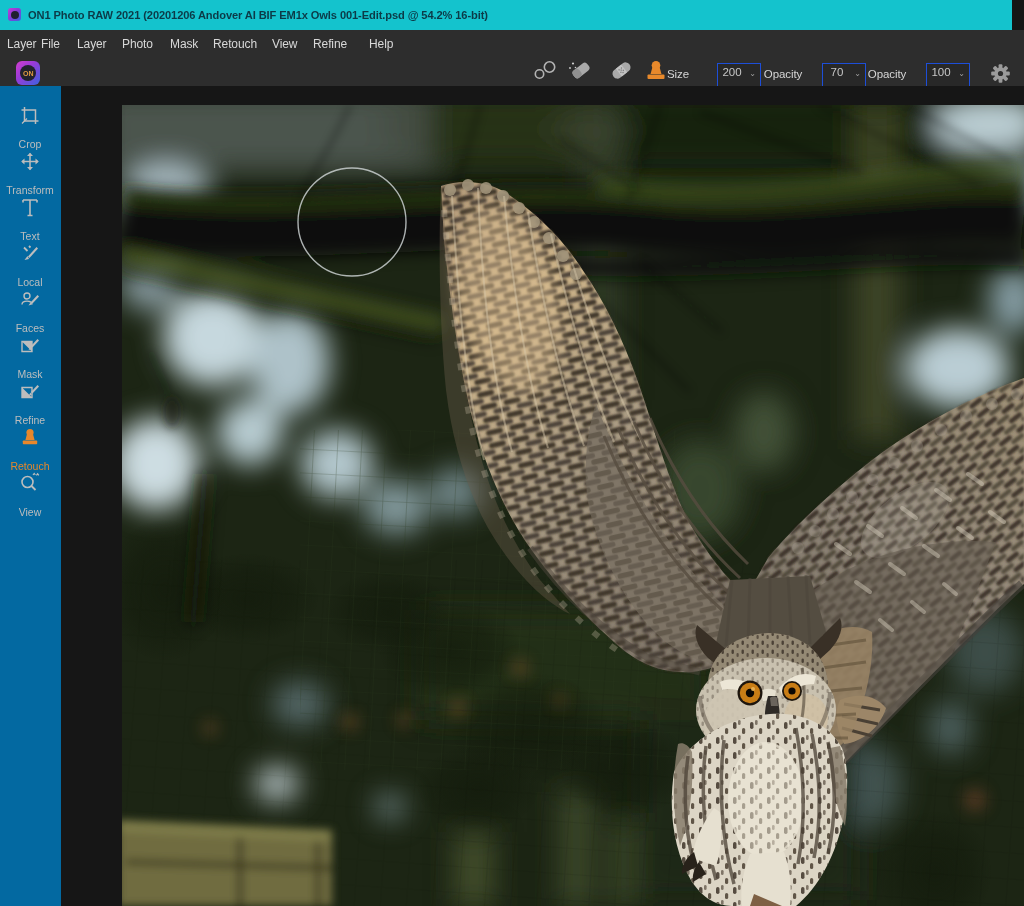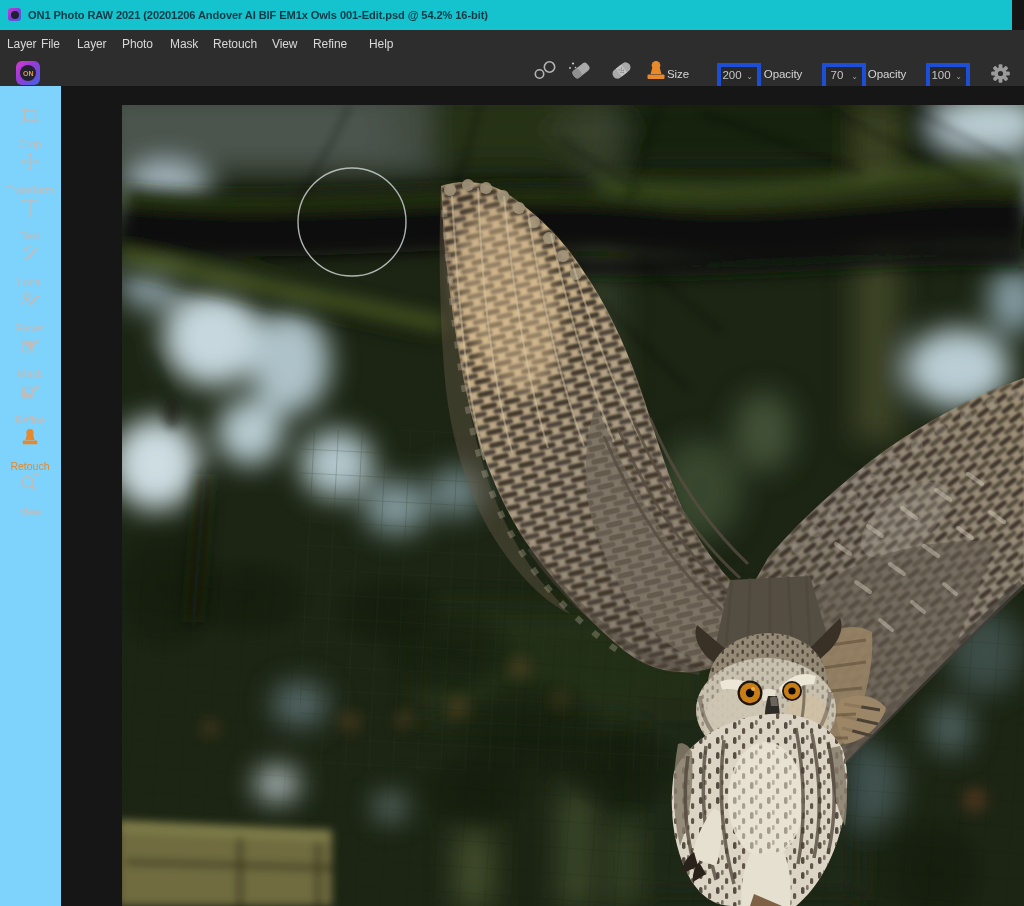--- a/index.html
+++ b/index.html
@@ -19,25 +19,25 @@
   .menubar span { position:absolute; top:7px; font-size:12px; color:#d8d8d8; letter-spacing:-0.1px; }
   .toolbar { position:absolute; left:0; top:57px; width:1024px; height:29px;
     background:#2d2d2d; }
   .on1logo { position:absolute; left:16px; top:61px; width:24px; height:24px; border-radius:6px;
     background:linear-gradient(135deg,#d23ecf 0%,#9a3ad6 40%,#3b64e2 100%); z-index:5;}
   .on1logo::after { content:""; position:absolute; left:4px; top:4px; width:16px; height:16px;
     border-radius:50%; background:#22222e; }
   .on1logo i { position:absolute; left:7px; top:8.5px; font-size:7px; font-weight:700;
     font-style:normal; color:#e09a40; z-index:2;}
   .tlabel { position:absolute; top:68px; font-size:11.5px; color:#d5d5d5; width:70px; text-align:center; letter-spacing:-0.1px; }
-  .dropbox { position:absolute; top:63px; width:44px; height:37px; border:4px solid #1d4ed8;
+  .dropbox { position:absolute; top:63px; width:44px; height:37px; border:1px solid #1d4ed8;
     background:#282828; color:#c6c6c6; font-size:11.5px; line-height:17px; }
   .dropbox b { font-weight:400; position:absolute; left:0; right:14px; text-align:center;}
   .dropbox i { position:absolute; right:4px; top:1px; font-style:normal; font-size:8px; color:#a0a0a0;}
-  .sidebar { position:absolute; left:0; top:86px; width:61px; height:820px; background:#7dd3fc; }
+  .sidebar { position:absolute; left:0; top:86px; width:61px; height:820px; background:#0369a1; }
   .canvas { position:absolute; left:61px; top:86px; width:963px; height:820px; background:#161616; }
   #photo { position:absolute; left:122px; top:105px; width:902px; height:801px; }
 </style>
 </head>
 <body>
 <div id="app">
   <div class="titlebar">
     <div class="tb-icon"></div>
     <div class="tb-text">ON1 Photo RAW 2021 (20201206 Andover AI BIF EM1x Owls 001-Edit.psd @ 54.2% 16-bit)</div>
   </div>

